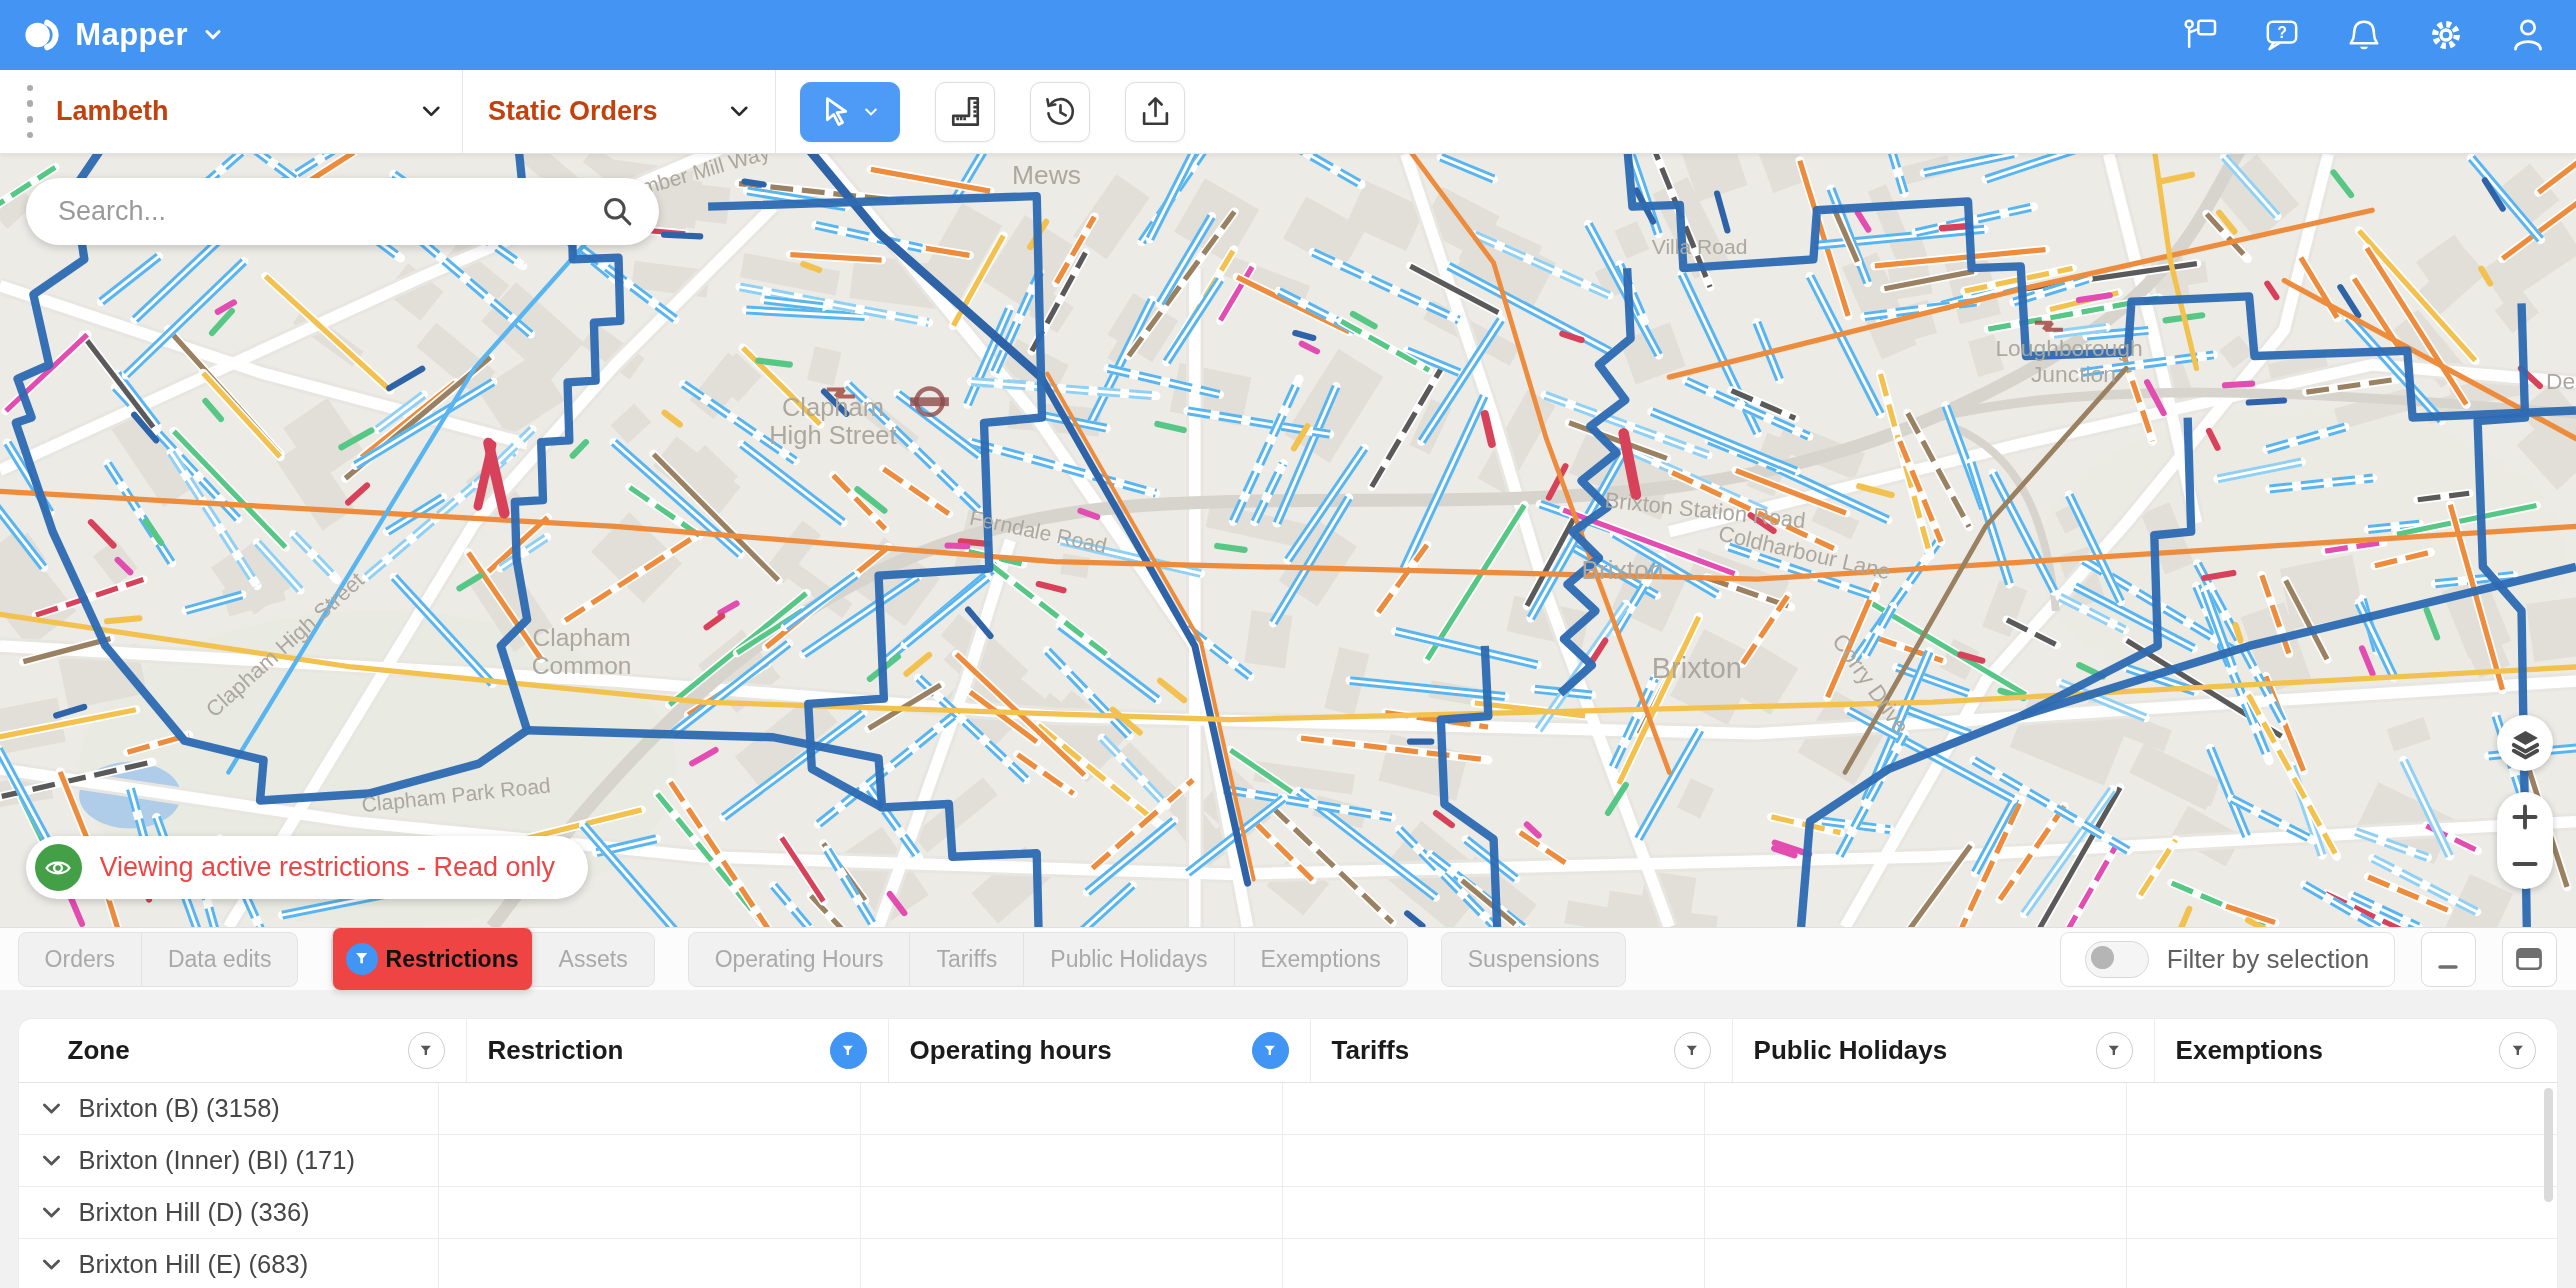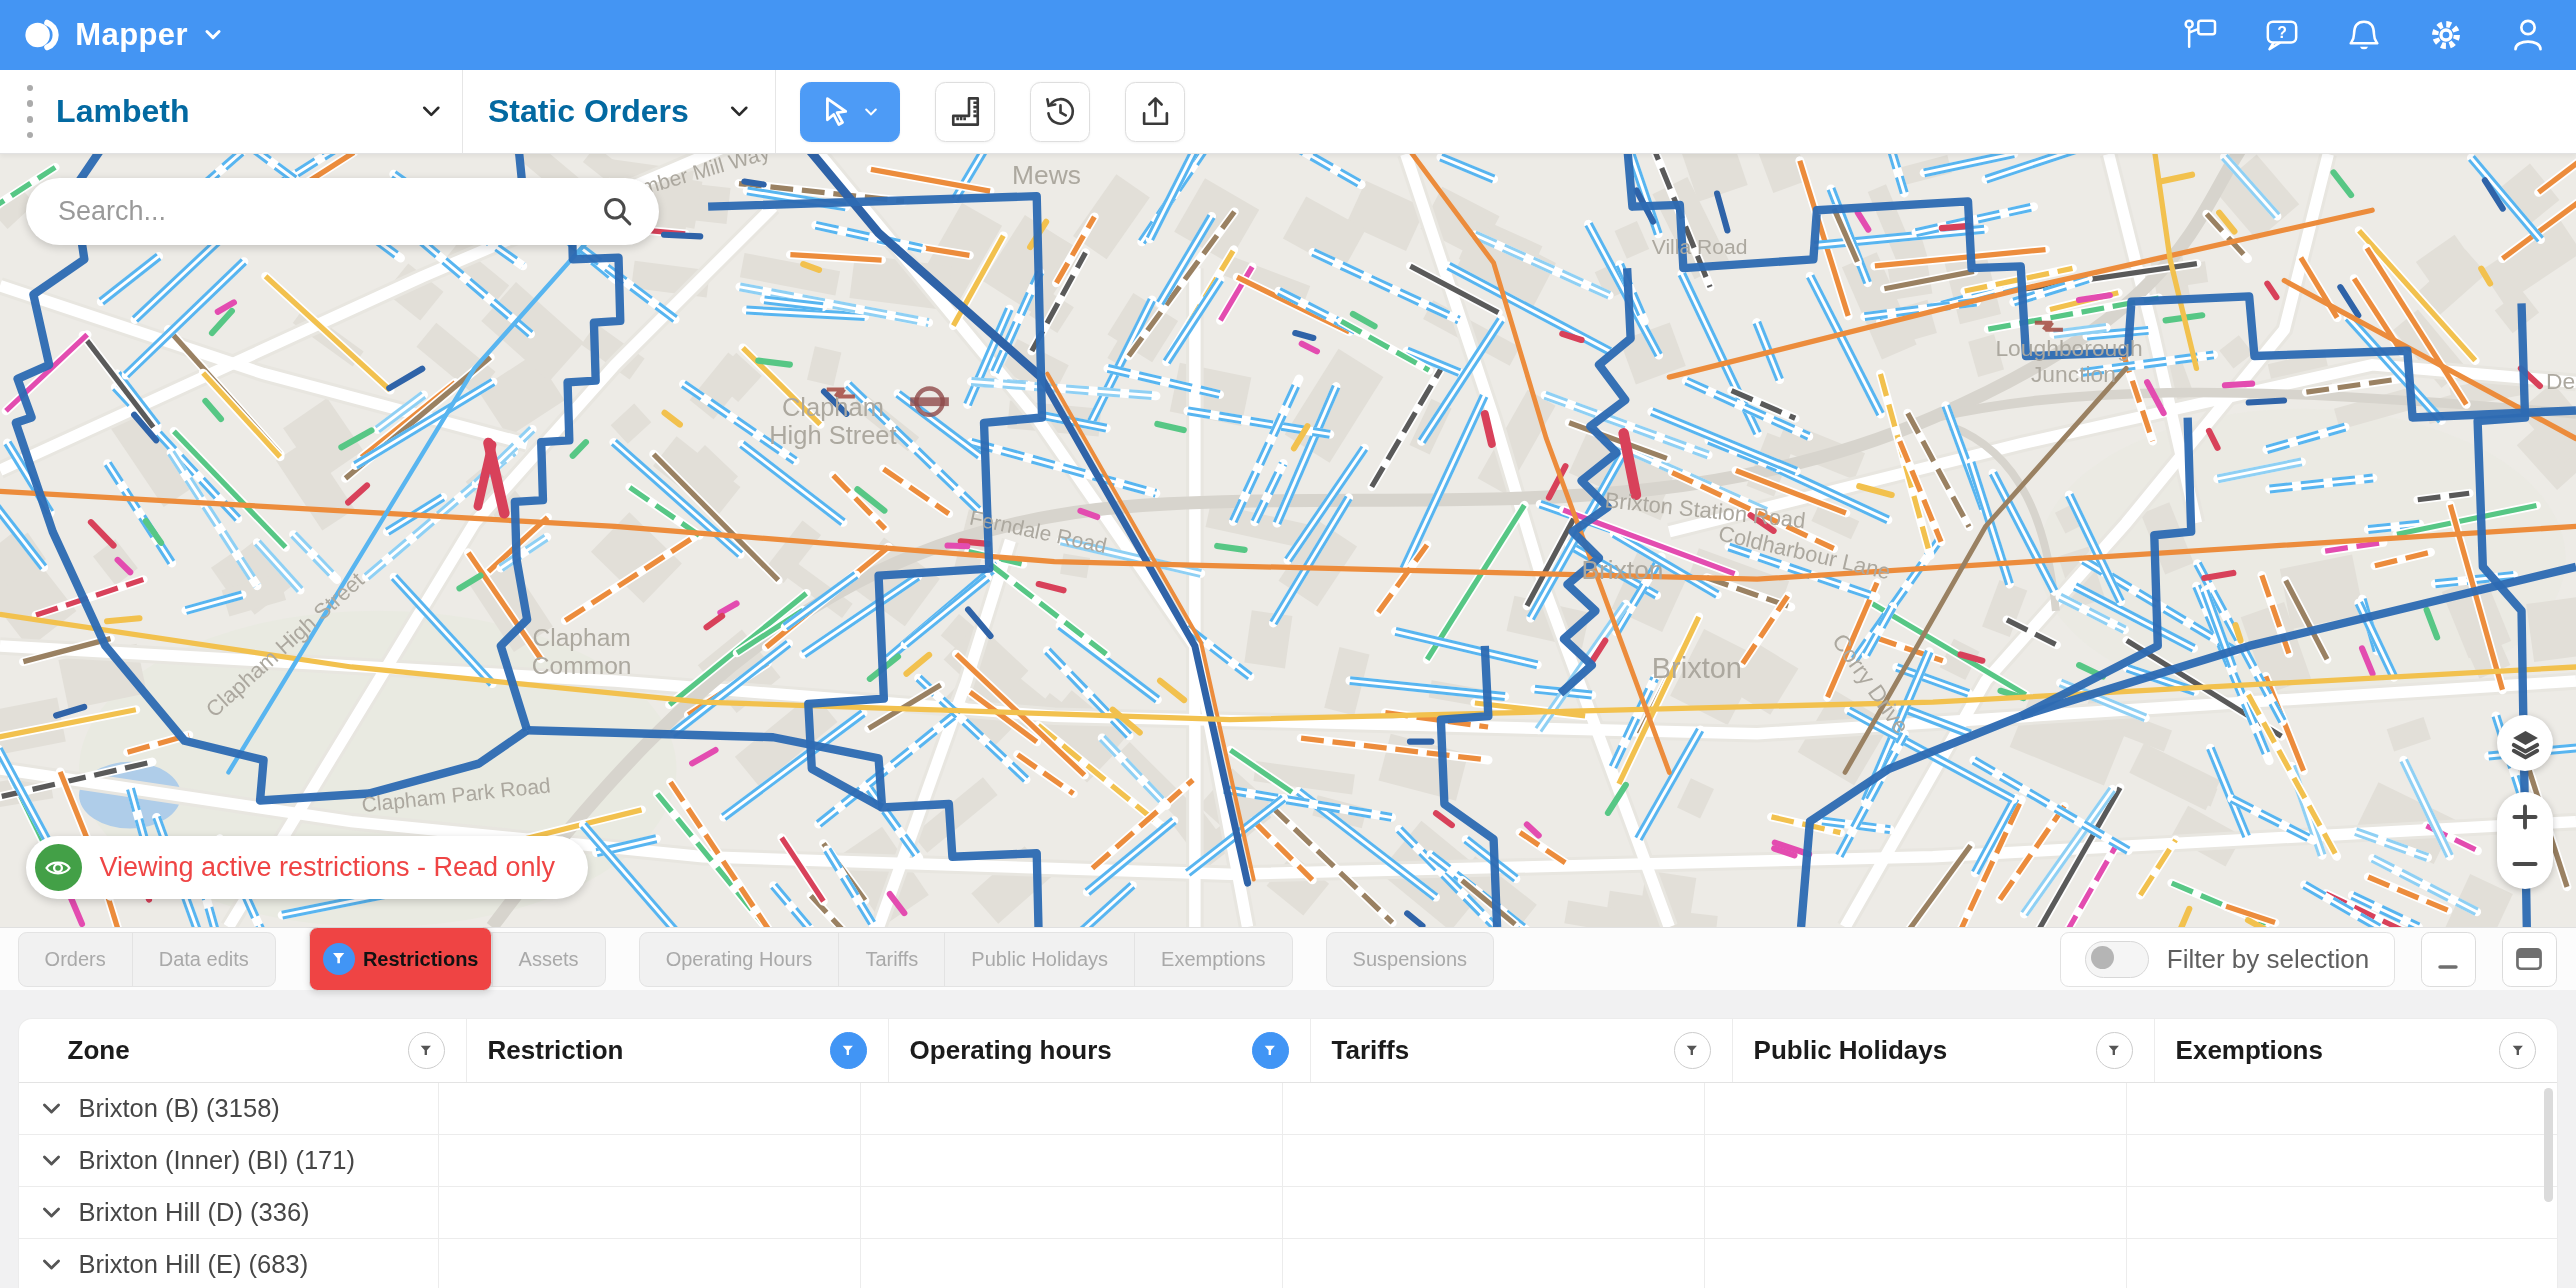--- a/index.html
+++ b/index.html
@@ -11,21 +11,21 @@
   .app-name{color:#fff;font-size:31px;font-weight:bold;margin-left:12.3px;letter-spacing:0.4px}
   .hdr-chev{margin-left:12.3px;display:flex}
   .header-icons{margin-left:auto;display:flex;align-items:center;gap:42px;margin-right:28px}
   .hicon{width:40px;height:40px;display:flex;align-items:center;justify-content:center;cursor:pointer}
   
   .toolbar{height:83px;background:#fff;display:flex;align-items:center;border-bottom:0.9px solid #E2E2E2;
            position:relative;z-index:20;box-shadow:0 1.8px 5.3px rgba(0,0,0,.06)}
   .kebab{width:35px;display:flex;flex-direction:column;align-items:center;gap:9.7px;margin-left:12.3px}
   .kebab i{width:6.2px;height:6.2px;border-radius:50%;background:#ABABAB}
   .select-group{display:flex;align-items:center;justify-content:space-between;height:83px;cursor:pointer}
-  .select-label{font-size:32px;font-weight:600;color:#0369a1}
+  .select-label{font-size:27px;font-weight:600;color:#c2410c}
   .region-select{width:387px;padding:0 19.3px 0 8.8px}
   .dataset-select{width:264px;padding:0 23px 0 24.6px}
   .v-div{width:0.9px;height:83px;background:#E6E6E6}
   .tools{display:flex;align-items:center;gap:35px;margin-left:24.6px}
   .tool-btn{width:58px;height:58px;background:#fff;border:0.9px solid #DEDEDE;border-radius:10.5px;
             display:flex;align-items:center;justify-content:center;cursor:pointer;box-shadow:0 0.9px 2.6px rgba(0,0,0,.05)}
   .tool-btn.selected{width:98px;background:#4D9BF6;border:0.9px solid #4D9BF6;gap:8.8px}
   
   .map-wrap{position:relative;height:773px;background:#EDEBE6;overflow:hidden;z-index:10}
   #map-svg{position:absolute;left:0;top:0;width:2576px;height:773px;display:block}
@@ -39,21 +39,21 @@
   .status-text{font-size:27px;color:#ef4444}
   .layers-btn{position:absolute;right:23px;top:561px;width:56px;height:56px;border-radius:50%;background:#fff;
               box-shadow:0 1.8px 7px rgba(0,0,0,.22);display:flex;align-items:center;justify-content:center;cursor:pointer}
   .zoom-ctl{position:absolute;right:23px;top:638px;width:56px;height:97px;border-radius:28px;background:#fff;
             box-shadow:0 1.8px 7px rgba(0,0,0,.22);display:flex;flex-direction:column;align-items:center;justify-content:space-evenly}
   .zoom-btn{width:56px;height:44px;display:flex;align-items:center;justify-content:center;cursor:pointer}
   
   .tab-bar{height:62px;background:#FCFCFC;display:flex;align-items:center;border-top:0.9px solid #E0E0E0}
   .tab-group{display:flex;align-items:stretch;background:#F1F1F1;border:0.9px solid #E3E3E3;border-radius:8.8px;height:53px;margin-left:33px}
   .tab-group:first-child{margin-left:17.6px}
-  .tab{padding:0 26px;font-size:20px;color:#A9A9A9;display:flex;align-items:center;cursor:pointer;white-space:nowrap}
+  .tab{padding:0 26px;font-size:23px;color:#A9A9A9;display:flex;align-items:center;cursor:pointer;white-space:nowrap}
   .tab + .tab{border-left:0.9px solid #E3E3E3}
   .tab.active{background:#ef4444;border:0.9px solid #D6D6D6;border-radius:8.8px;margin:-5.3px -0.9px;box-shadow:0 1.8px 7px rgba(0,0,0,.14);
               color:#121212;font-weight:bold;gap:8px;padding:0 13px;z-index:2}
   .filter-badge{width:32px;height:32px;border-radius:50%;background:#4195F5;display:flex;align-items:center;justify-content:center;flex:none}
   .panel-right{margin-left:auto;display:flex;align-items:center;gap:26px;margin-right:19.3px}
   .filter-sel{height:53px;border:0.9px solid #E2E2E2;border-radius:8.8px;background:#fff;display:flex;align-items:center;padding:0 24.6px;gap:17.6px;cursor:pointer}
   .toggle{width:62px;height:35px;border:1.8px solid #D8D8D8;border-radius:19.3px;background:#F5F5F5;position:relative;flex:none}
   .toggle .knob{position:absolute;left:4.4px;top:4.4px;width:23px;height:23px;border-radius:50%;background:#B5B5B5}
   .filter-sel .lbl{font-size:26px;color:#5F5F5F}
   .sq-btn{width:53px;height:53px;border:0.9px solid #DCDCDC;border-radius:8.8px;background:#fff;display:flex;align-items:center;justify-content:center;cursor:pointer}

